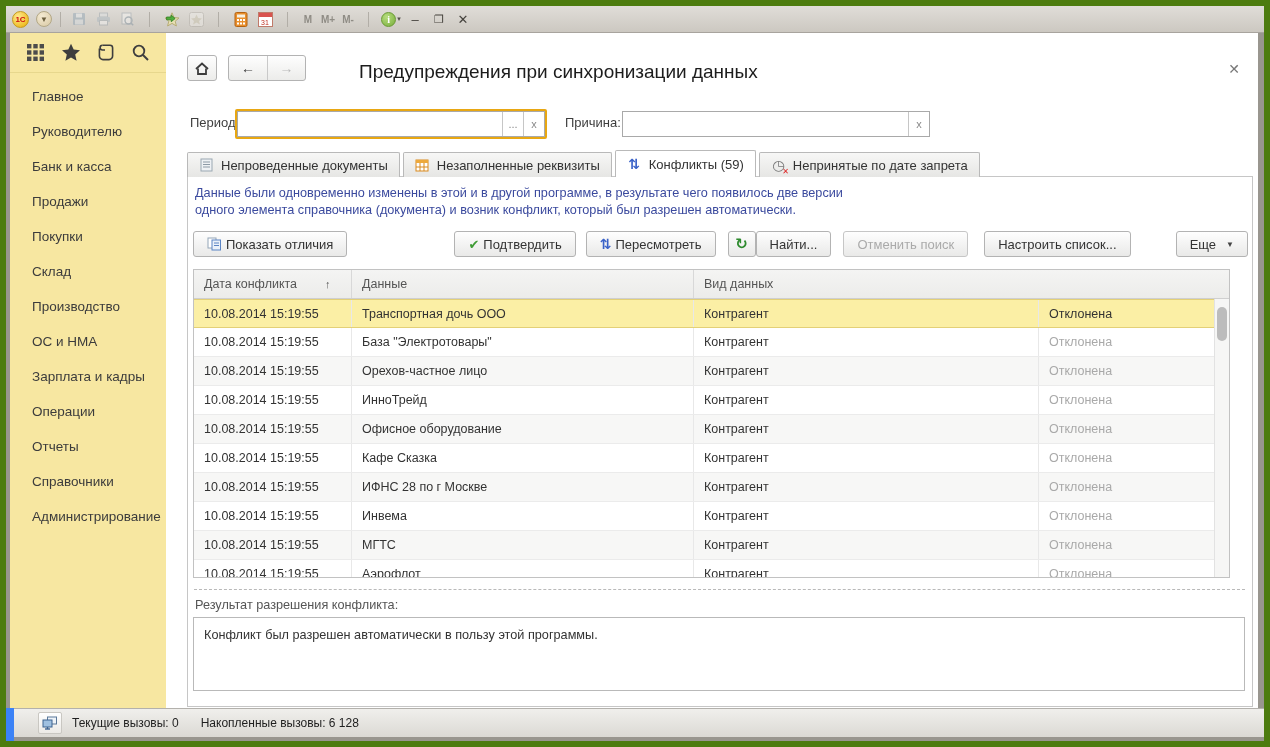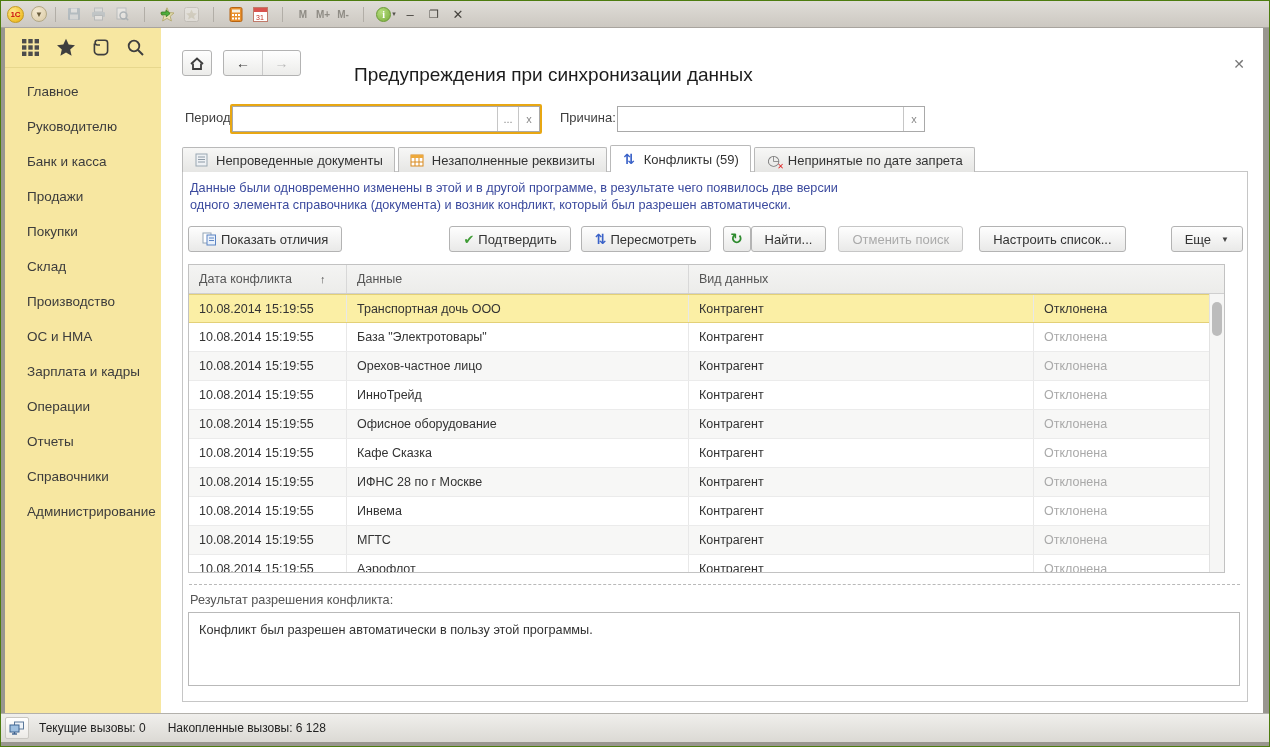--- a/index.html
+++ b/index.html
@@ -1,19 +1,19 @@
 <!DOCTYPE html>
 <html><head>
 <meta charset="utf-8">
 <style>
   * { margin:0; padding:0; box-sizing:border-box; }
   html,body { width:1270px; height:747px; }
   body { font-family:"Liberation Sans","DejaVu Sans",sans-serif; background:#b9b7b2; position:relative; overflow:hidden; }
 
-  .win { position:absolute; inset:0; border:1px solid #4d7c0f; background:#3b82f6; }
+  .win { position:absolute; inset:0; border:6px solid #4d7c0f; background:#3b82f6; }
 
   
   .titlebar { position:absolute; top:0; left:0; right:0; height:27px;
     background:linear-gradient(#e0ddd8,#ccc8c1); border-bottom:1px solid #a8a49e;
     display:flex; align-items:center; padding:0 6px; }
   .logo-circle { width:17px; height:17px; border-radius:50%;
     background:radial-gradient(circle at 35% 30%, #ffe98e, #f0c02c 70%, #d79a12);
     color:#cc1111; font-size:8px; font-weight:bold; display:flex; align-items:center; justify-content:center;
     border:1px solid #c49a20; }
   .logo-dd { width:16px; height:16px; border-radius:50%; margin-left:7px;
@@ -55,21 +55,21 @@
 
   .navrow { position:absolute; top:22px; left:21px; display:flex; align-items:center; }
   .navbtn { width:30px; height:26px; border:1px solid #b3b3b3; border-radius:3px;
     background:linear-gradient(#fefefe,#ececea); display:flex; align-items:center; justify-content:center; }
   .navgroup { display:flex; margin-left:11px; border:1px solid #b3b3b3; border-radius:3px;
     background:linear-gradient(#fefefe,#ececea); height:26px; }
   .navgroup .half { width:38px; display:flex; align-items:center; justify-content:center;
     font-size:14px; color:#3c3c3c; }
   .navgroup .half + .half { border-left:1px solid #c9c9c9; color:#b9b9b9; }
 
-  .page-title { position:absolute; top:36px; left:193px; font-size:19px; color:#1c1c1c; white-space:nowrap; }
+  .page-title { position:absolute; top:28px; left:193px; font-size:19px; color:#1c1c1c; white-space:nowrap; }
   .page-close { position:absolute; top:28px; right:18px; font-size:14px; color:#777; }
 
   
   .filters { position:absolute; top:76px; left:0; right:0; height:30px; }
   .flabel { position:absolute; top:6px; font-size:13px; color:#3e3e3e; }
   .lbl-period { left:24px; }
   .lbl-reason { left:399px; }
   .focusring { position:absolute; left:69px; top:0; border:2px solid #e8a713; border-radius:2px; padding:0; }
   .fieldgroup { display:flex; height:26px; border:1px solid #a9a9a9; background:#fff; }
   .fg-period { width:308px; }
@@ -135,23 +135,23 @@
   .vscroll { position:absolute; top:29px; right:0; bottom:0; width:15px; background:#f6f6f5;
     border-left:1px solid #e2e2e2; }
   .vthumb { position:absolute; top:8px; left:2px; width:10px; height:34px; background:#bcbcbc; border-radius:5px; }
 
   .dashsep { position:absolute; top:412px; left:6px; right:7px; border-top:1px dashed #b9b9b9; }
   .result-label { position:absolute; top:421px; left:7px; font-size:12.7px; color:#555; }
   .result-box { position:absolute; top:440px; left:5px; right:7px; height:74px;
     border:1px solid #b9b9b9; background:#fff; padding:8px 10px; font-size:12.7px; line-height:18px; color:#333; }
 
   
-  .statusbar { position:absolute; left:0; right:0; bottom:0; height:33px;
+  .statusbar { position:absolute; left:8px; right:0; bottom:0; height:33px;
     border-top:1px solid #b3b1ac; background:linear-gradient(#f0efec,#dbd9d4);
-    border-bottom:4px solid #99968f; display:flex; align-items:center; padding:0 4px; }
+    border-bottom:4px solid #99968f; display:flex; align-items:center; padding:0 24px; }
   .sb-ico { width:24px; height:22px; border:1px solid #c9c7c2; border-radius:2px;
     background:linear-gradient(#ffffff,#eceae6); display:flex; align-items:center; justify-content:center;
     margin-right:10px; }
   .sb-text { font-size:12px; color:#1f1f1f; margin-right:22px; }
 
   svg { display:block; }
 </style>
 </head>
 <body>
 

